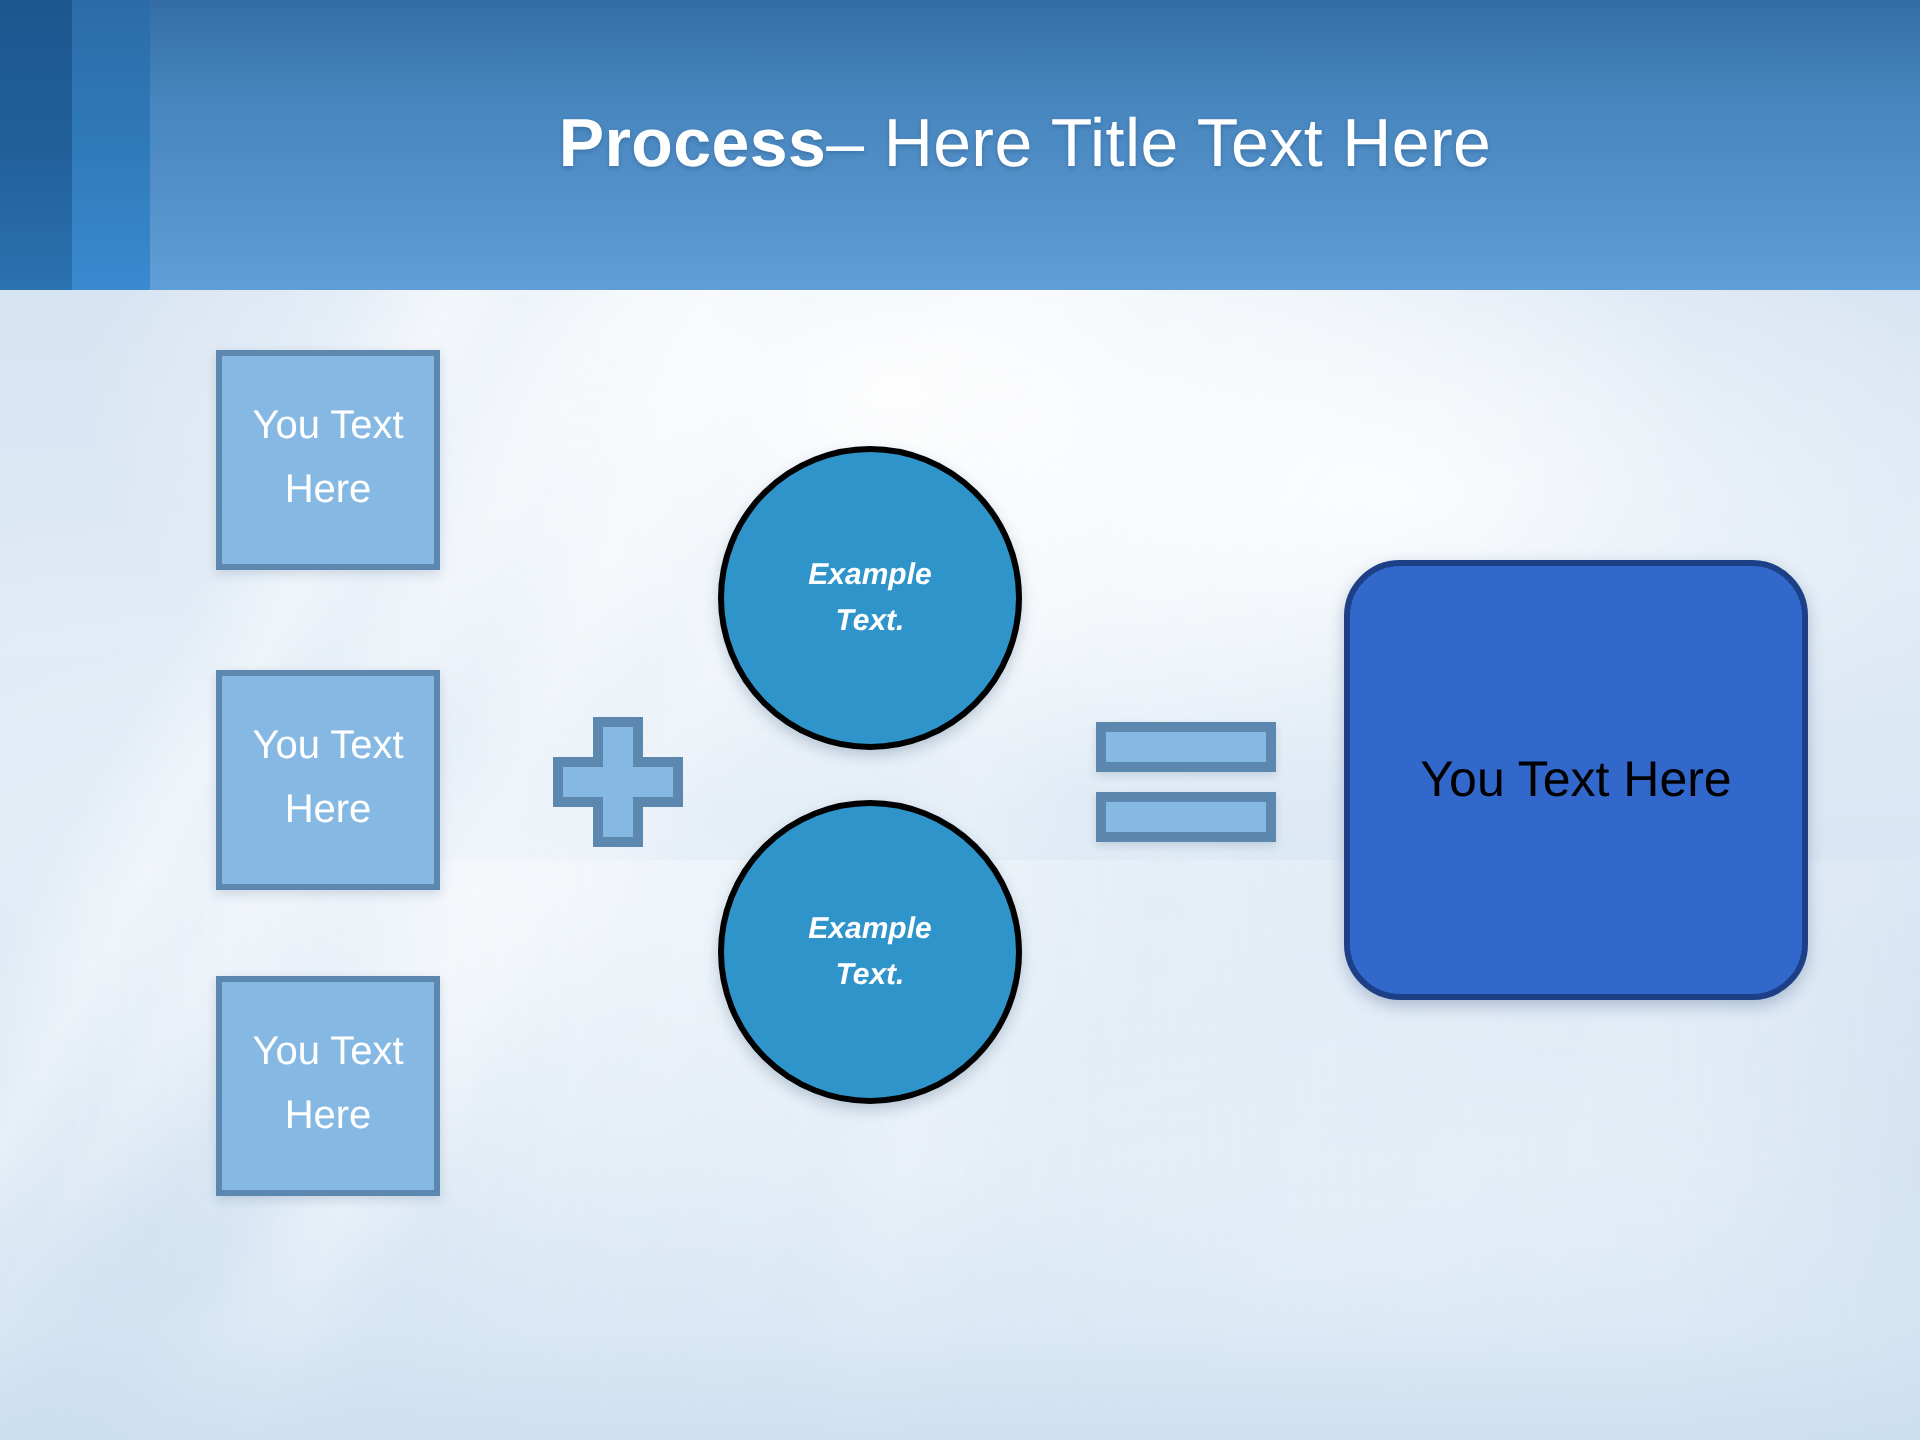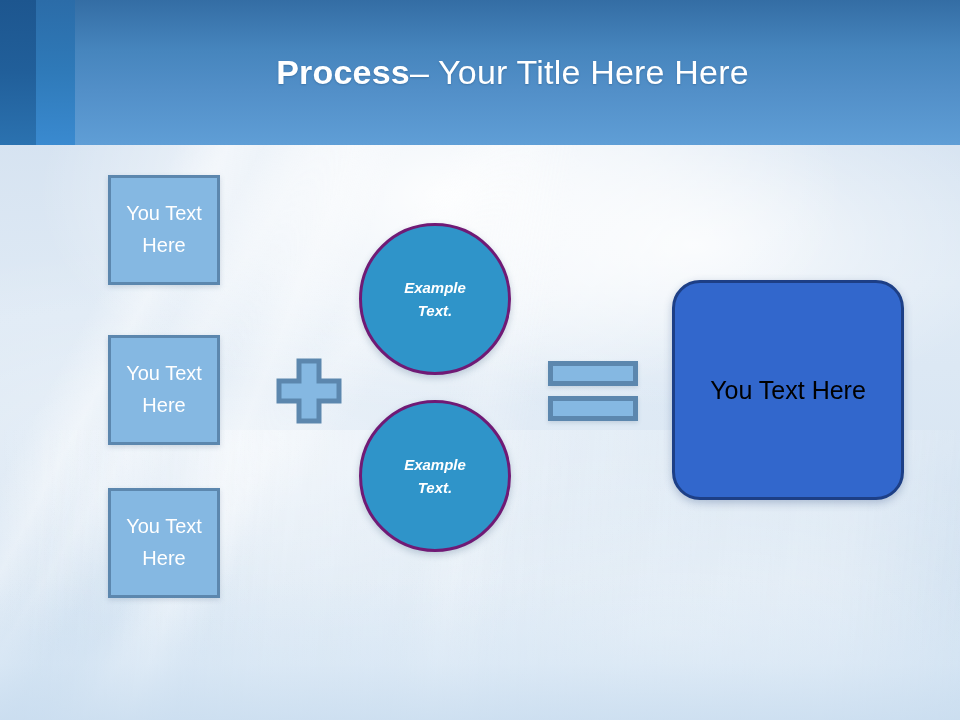--- a/index.html
+++ b/index.html
@@ -124,21 +124,21 @@
   }
   .plus-wrap svg { display: block; }
 
   
   .circ {
     position: absolute;
     width: 152px;
     height: 152px;
     border-radius: 50%;
     background: #2f94c9;
-    border: 3px solid #701a75;
+    border: 3px solid #000000;
     box-sizing: border-box;
     color: #ffffff;
     font-size: 15px;
     font-weight: bold;
     font-style: italic;
     line-height: 1.55;
     text-align: center;
     display: flex;
     align-items: center;
     justify-content: center;
@@ -190,21 +190,21 @@
   <div class="sky-base"></div>
   <div class="sky-streaks"></div>
   <div class="sky-haze"></div>
   <div class="sky-bottom-fade"></div>
 
   <div class="header">
     <div class="header-bar-dark"></div>
     <div class="header-bar-mid"></div>
     <div class="header-title">
       <span class="t-strong">Process</span>
-        <span class="t-rest"> – Your Title Here Here</span>
+        <span class="t-rest"> – Here Title Text Here</span>
     </div>
   </div>
 
   <div class="sq sq1">
     <span style="white-space:pre-line">You Text
 Here</span>
   </div>
   <div class="sq sq2">
     <span style="white-space:pre-line">You Text
 Here</span>

